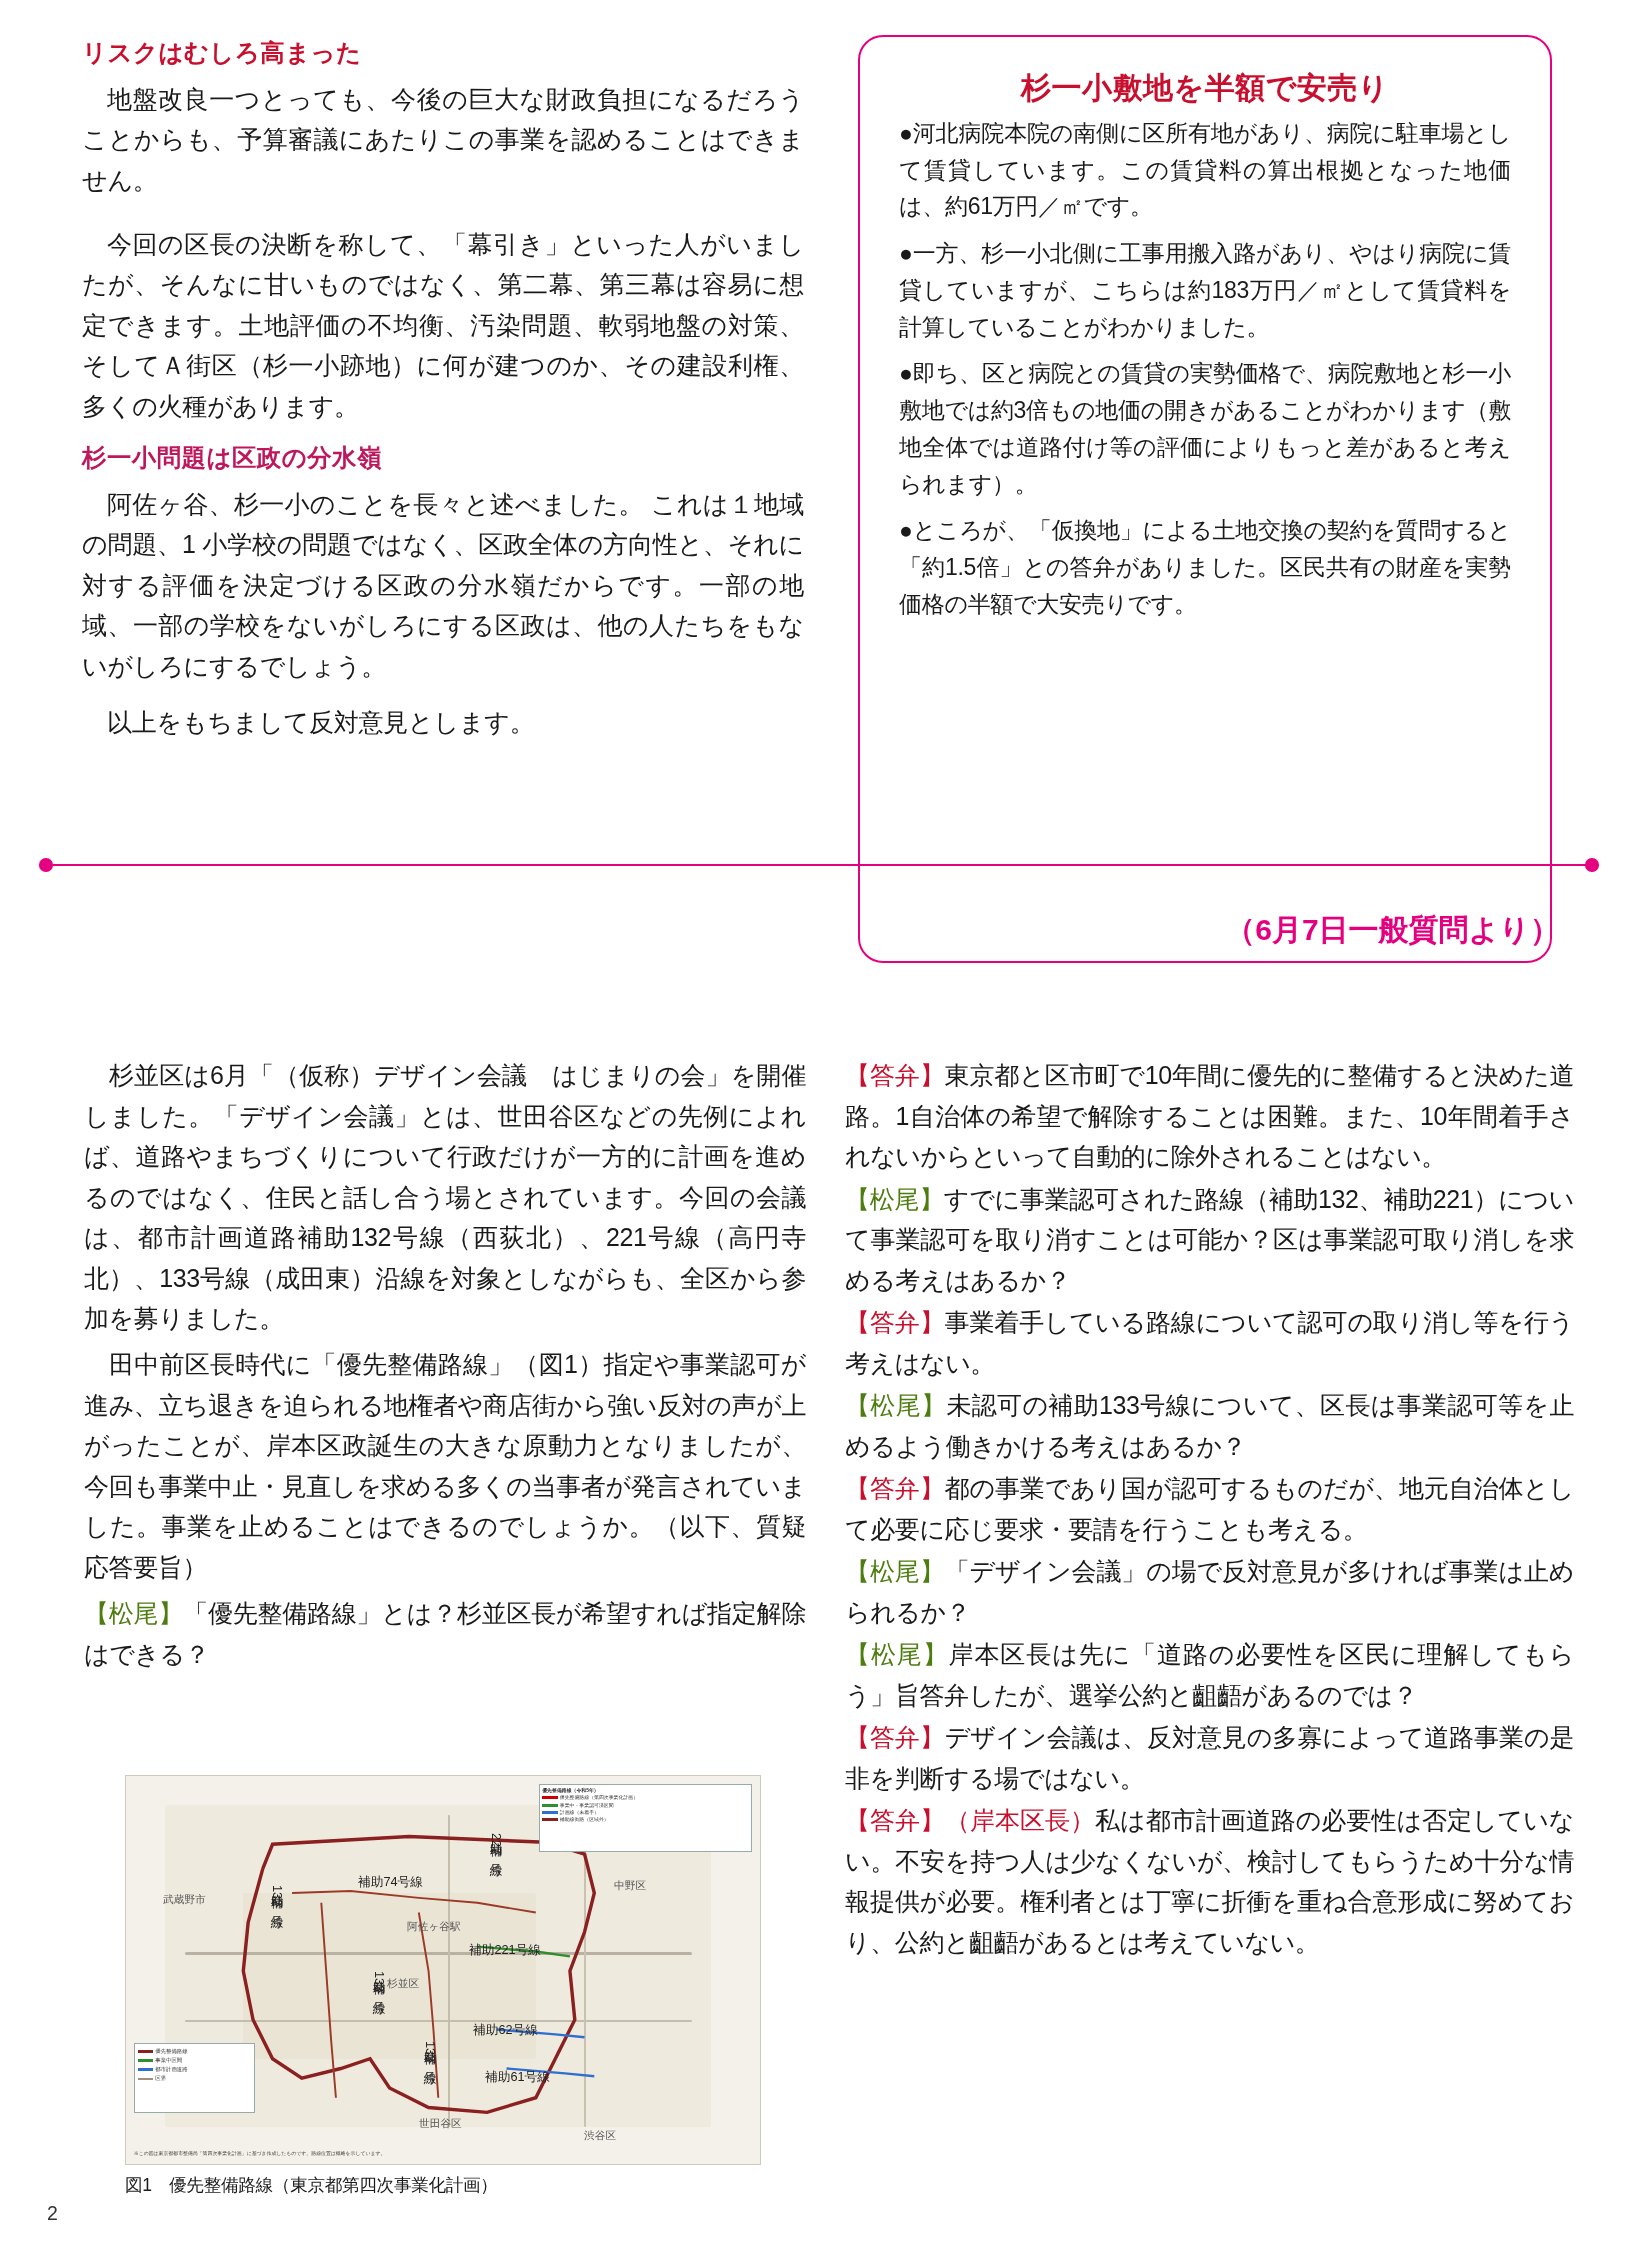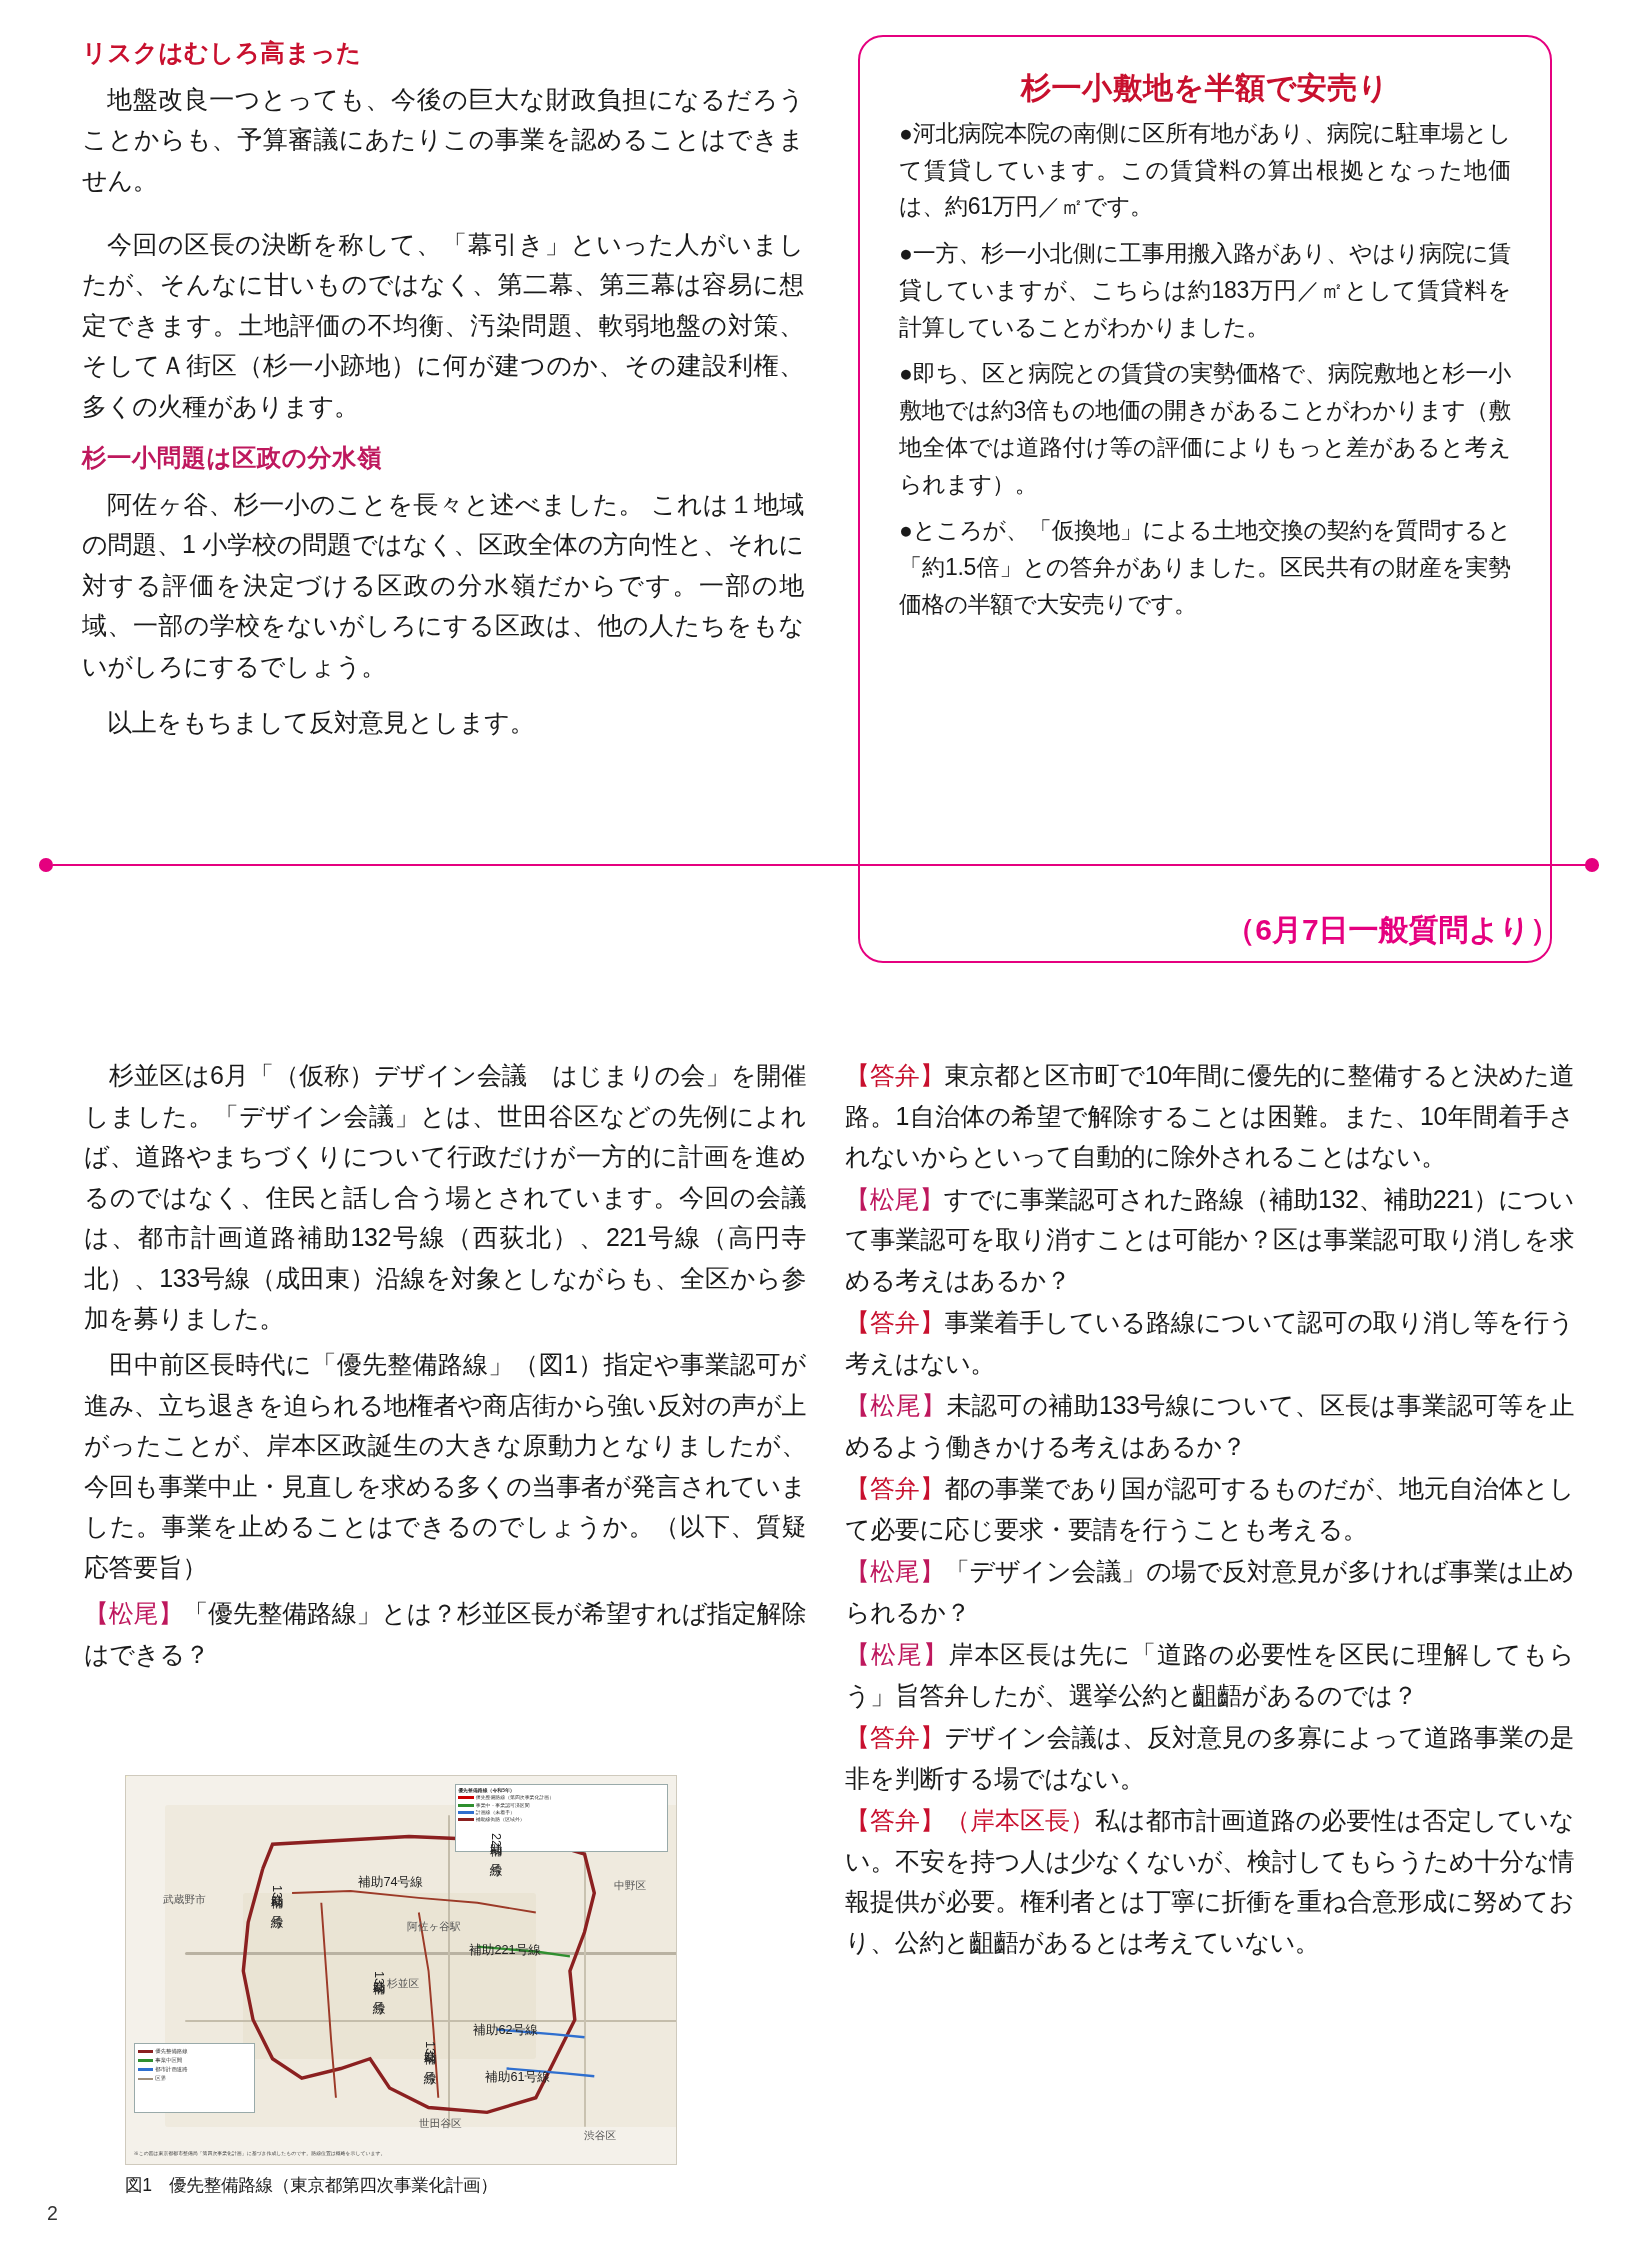--- a/index.html
+++ b/index.html
@@ -146,32 +146,32 @@
   .col-left p, .col-right p {
     font-size: 25px;
     line-height: 1.62;
     margin: 0 0 5.9px 0;
     text-align: justify;
     letter-spacing: -0.4px;
   }
   .col-left p.ind, .col-right p.ind { text-indent: 1em; }
   .qa { margin-bottom: 2px !important; }
   .tag-a { color: #c8102e; }
-  .tag-m { color: #be185d; }
+  .tag-m { color: #4d7c0f; }
   .tag-k { color: #c8102e; }
 
   
   .map-wrap {
     position: absolute;
     top: 1775px;
     left: 125px;
     width: 648px;
   }
   .map-box {
-    width: 552px;
+    width: 636px;
     height: 390px;
     background: #fef9c3;
     border: 1px solid #cfcabd;
     position: relative;
     overflow: hidden;
   }
   .map-caption {
     font-size: 17.6px;
     margin-top: 7.8px;
     color: #1a1a1a;

